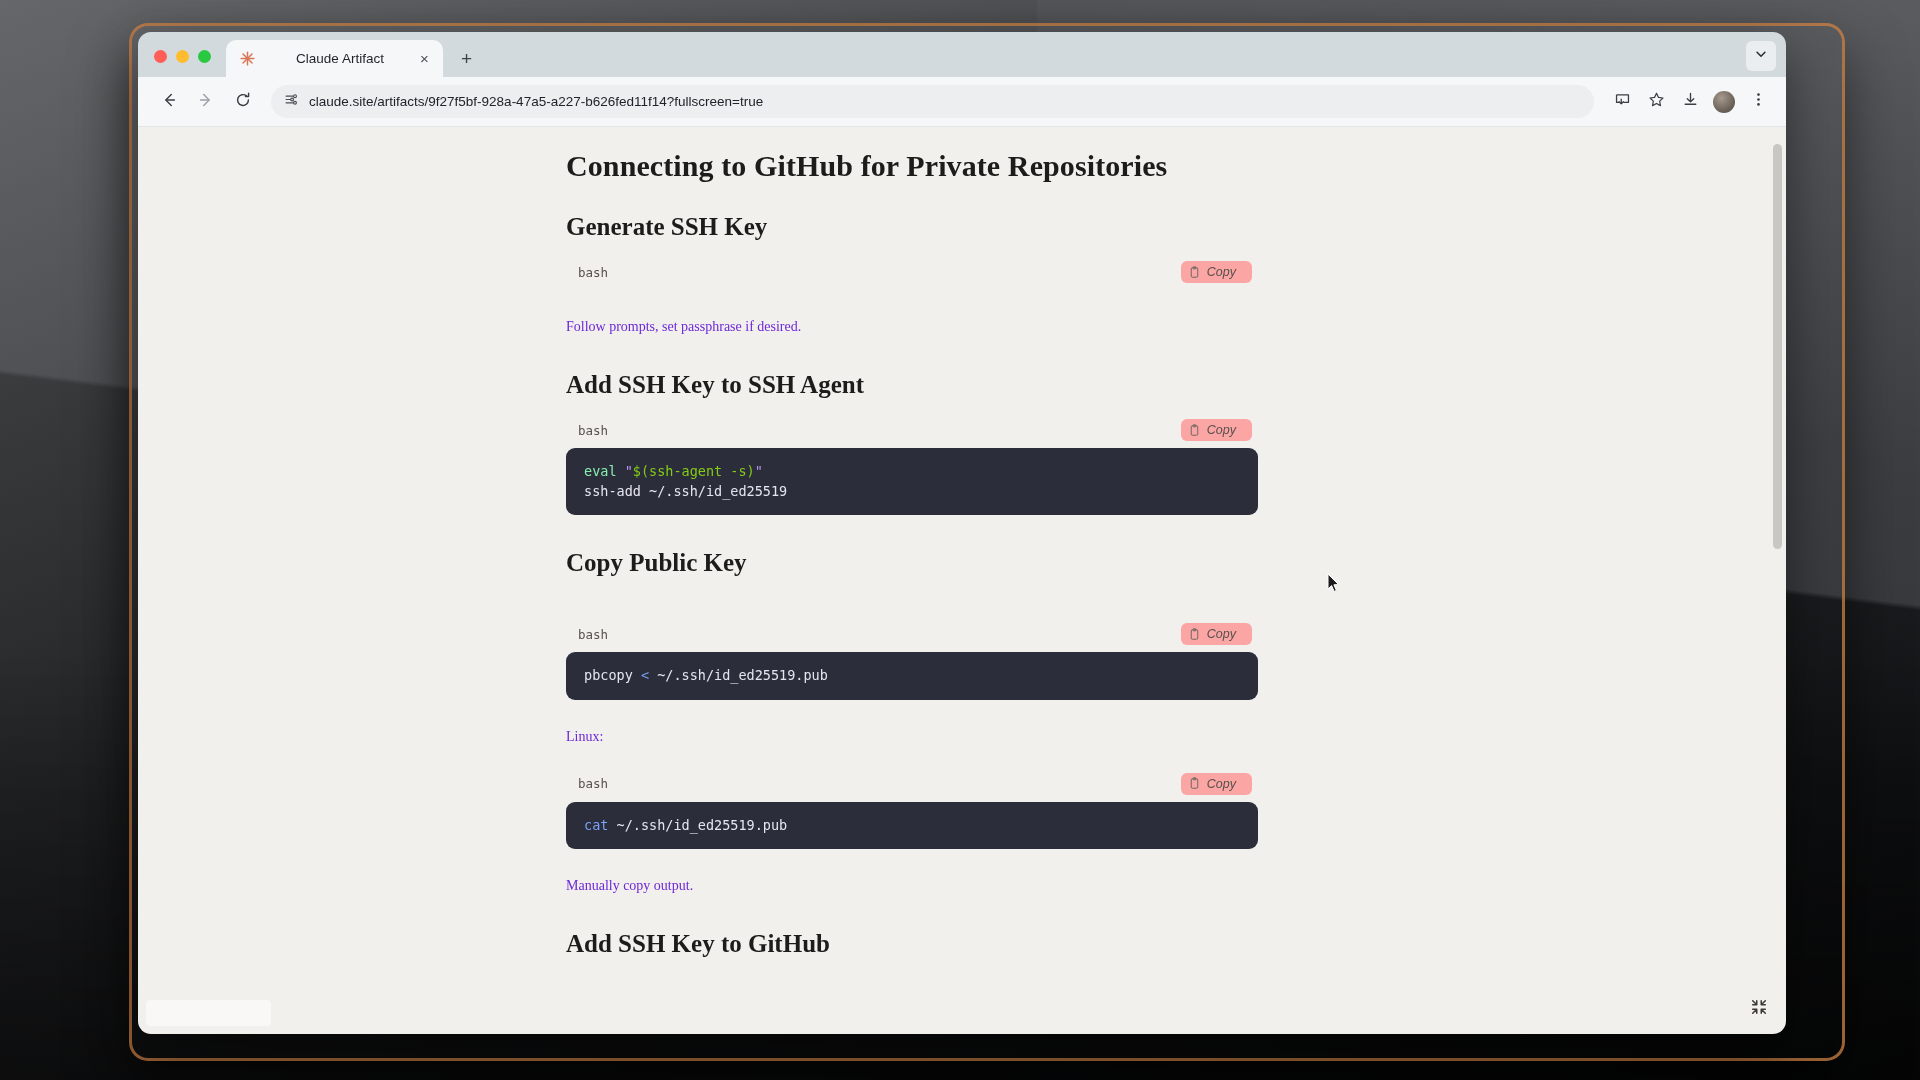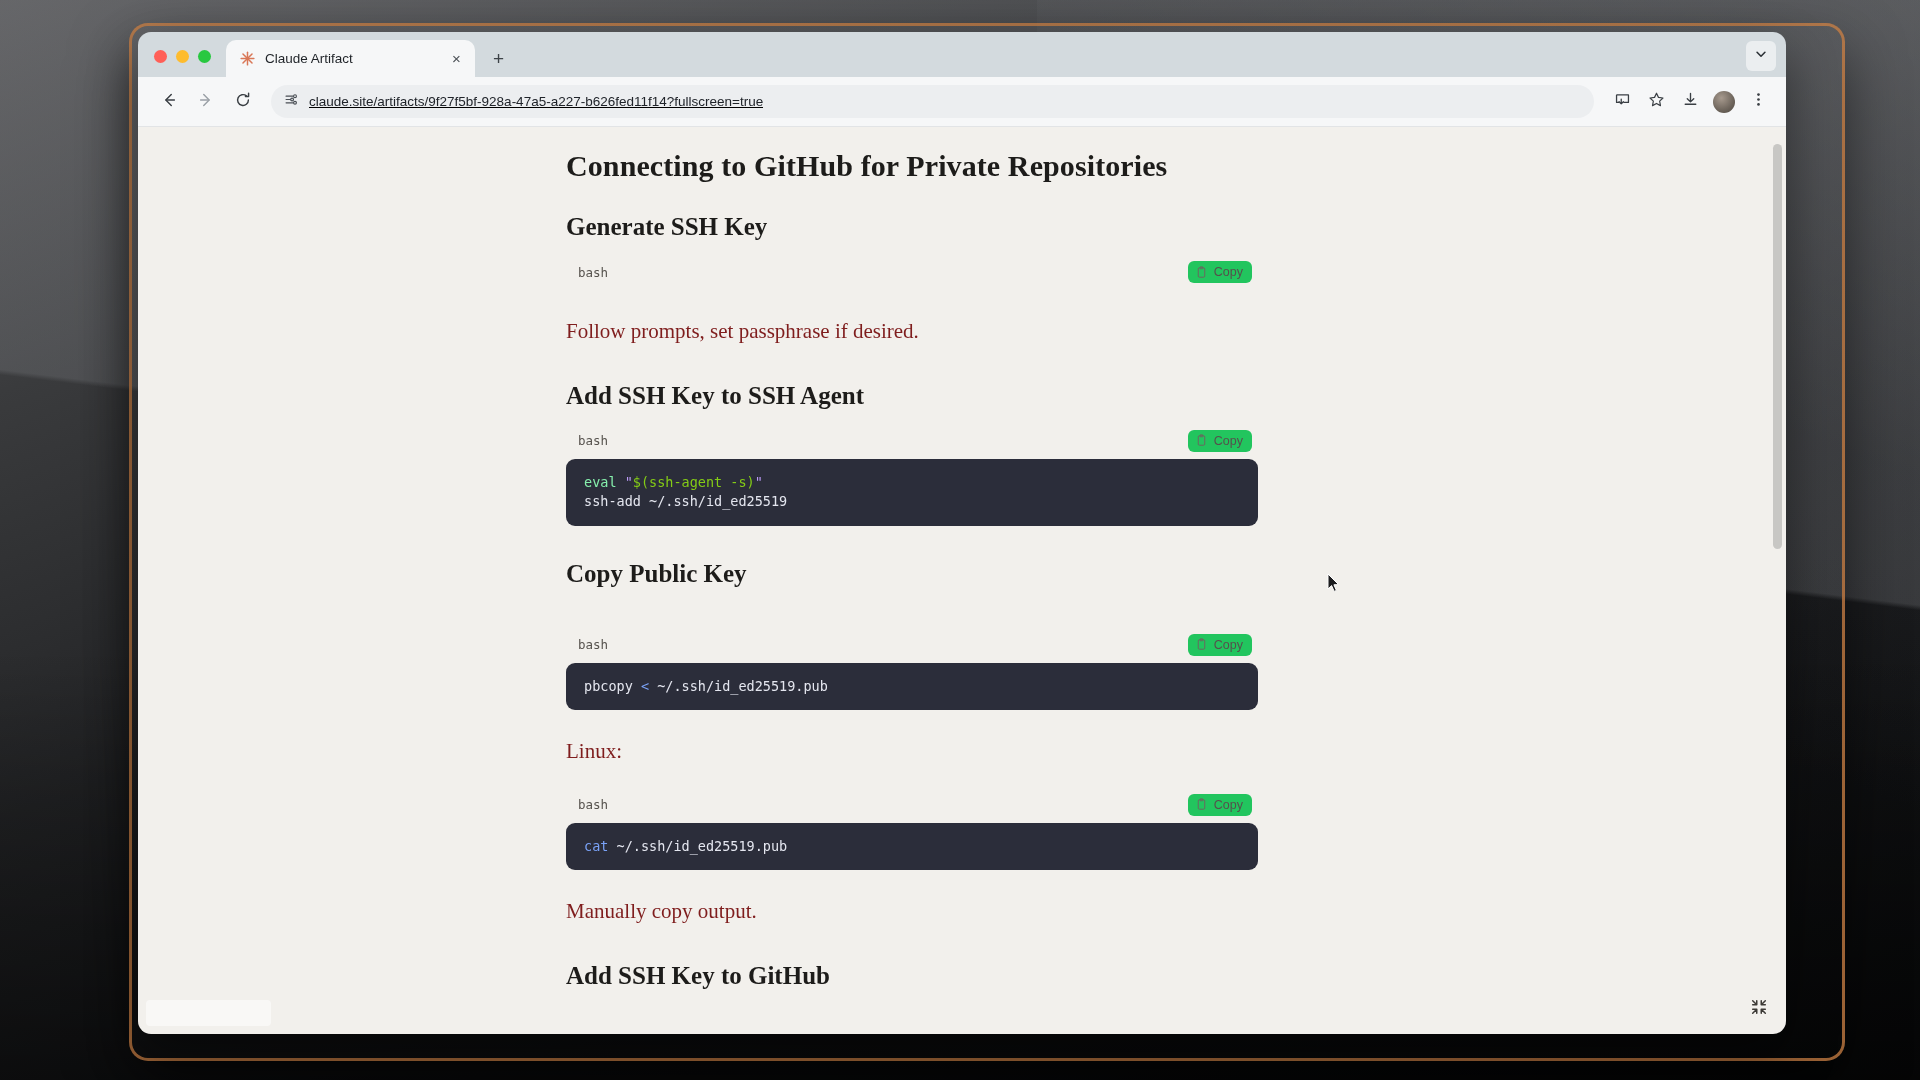--- a/index.html
+++ b/index.html
@@ -54,26 +54,27 @@
     position:relative;
     flex:0 0 45px;
   }
   .traffic{ display:flex; align-items:center; gap:9px; padding-bottom:14px; padding-right:15px;}
   .dot{ width:13px; height:13px; border-radius:50%; }
   .dot.red{ background:#ff5f57; }
   .dot.yellow{ background:#febc2e; }
   .dot.green{ background:#28c840; }
 
   .tab{
-    width:249px; height:37px;
+    width:217px; height:37px;
     background:#f6f7f8;
     border-radius:10px 10px 0 0;
     display:flex; align-items:center;
     padding:0 9px 0 13px;
     position:relative;
+    text-align:center;
   }
   .tab-fav{ width:17px; height:17px; flex:0 0 17px; margin-right:9px; }
   .tab-title{
     font-size:13.5px; color:#1f2328; flex:1;
     white-space:nowrap; overflow:hidden; text-overflow:ellipsis;
   }
   .tab-close{
     width:19px;height:19px;flex:0 0 19px;display:flex;align-items:center;justify-content:center;
     color:#4b5056; font-size:15px; line-height:1; border-radius:50%;
   }
@@ -103,21 +104,20 @@
     display:flex;align-items:center;justify-content:center;
     color:#3a3f44;
   }
   .navbtn.disabled{ color:#9aa0a6; }
   .omnibox{
     flex:1; height:33px; margin:0 8px 0 8px;
     background:#eceef0; border-radius:17px;
     display:flex; align-items:center;
     padding:0 14px 0 13px;
     gap:10px;
-    text-decoration:underline;
   }
   .omni-url{
     font-size:13.5px; color:#20242a;
     white-space:nowrap; overflow:hidden; text-overflow:ellipsis;
   }
   .tool-icons{ display:flex; align-items:center; gap:2px; }
   .ticon{
     width:32px;height:32px;border-radius:50%;
     display:flex;align-items:center;justify-content:center;
     color:#3a3f44;
@@ -147,38 +147,38 @@
     letter-spacing:0.1px;
     margin-bottom:30px;
   }
   h2.sec{
     font-family:"Liberation Serif", serif;
     font-size:25px; font-weight:700; color:#1d1c1a;
     margin:0 0 20px 0;
   }
   p.para{
     font-family:"Liberation Serif", serif;
-    font-size:21px; color:#7f1d1d; line-height:1.5;
+    font-size:14px; color:#6d28d9; line-height:1.5;
     margin:0;
   }
 
   .codeblock{ margin:0; }
   .code-head{
     display:flex; align-items:center; justify-content:space-between;
     padding:0 6px 7px 12px;
   }
   .code-lang{
     font-family:"DejaVu Sans Mono", monospace;
     font-size:12.5px; color:#57534e;
   }
   .copy-btn{
     display:flex;align-items:center;gap:6px;
-    background:#22c55e; border-radius:6px;
-    padding:4px 9px 4px 7px;
-    font-size:12.5px; color:#55514c;
+    background:#fca5a5; border-radius:6px;
+    padding:4px 16px 4px 7px;
+    font-size:12.5px; color:#55514c;font-style:italic;
   }
   .copy-ico{ width:13px;height:13px;display:block; }
   pre.code{
     background:#2b2d3a;
     border-radius:9px;
     padding:14px 18px;
     font-family:"DejaVu Sans Mono", monospace;
     font-size:13.5px;
     line-height:1.45;
     color:#e4e6ef;

